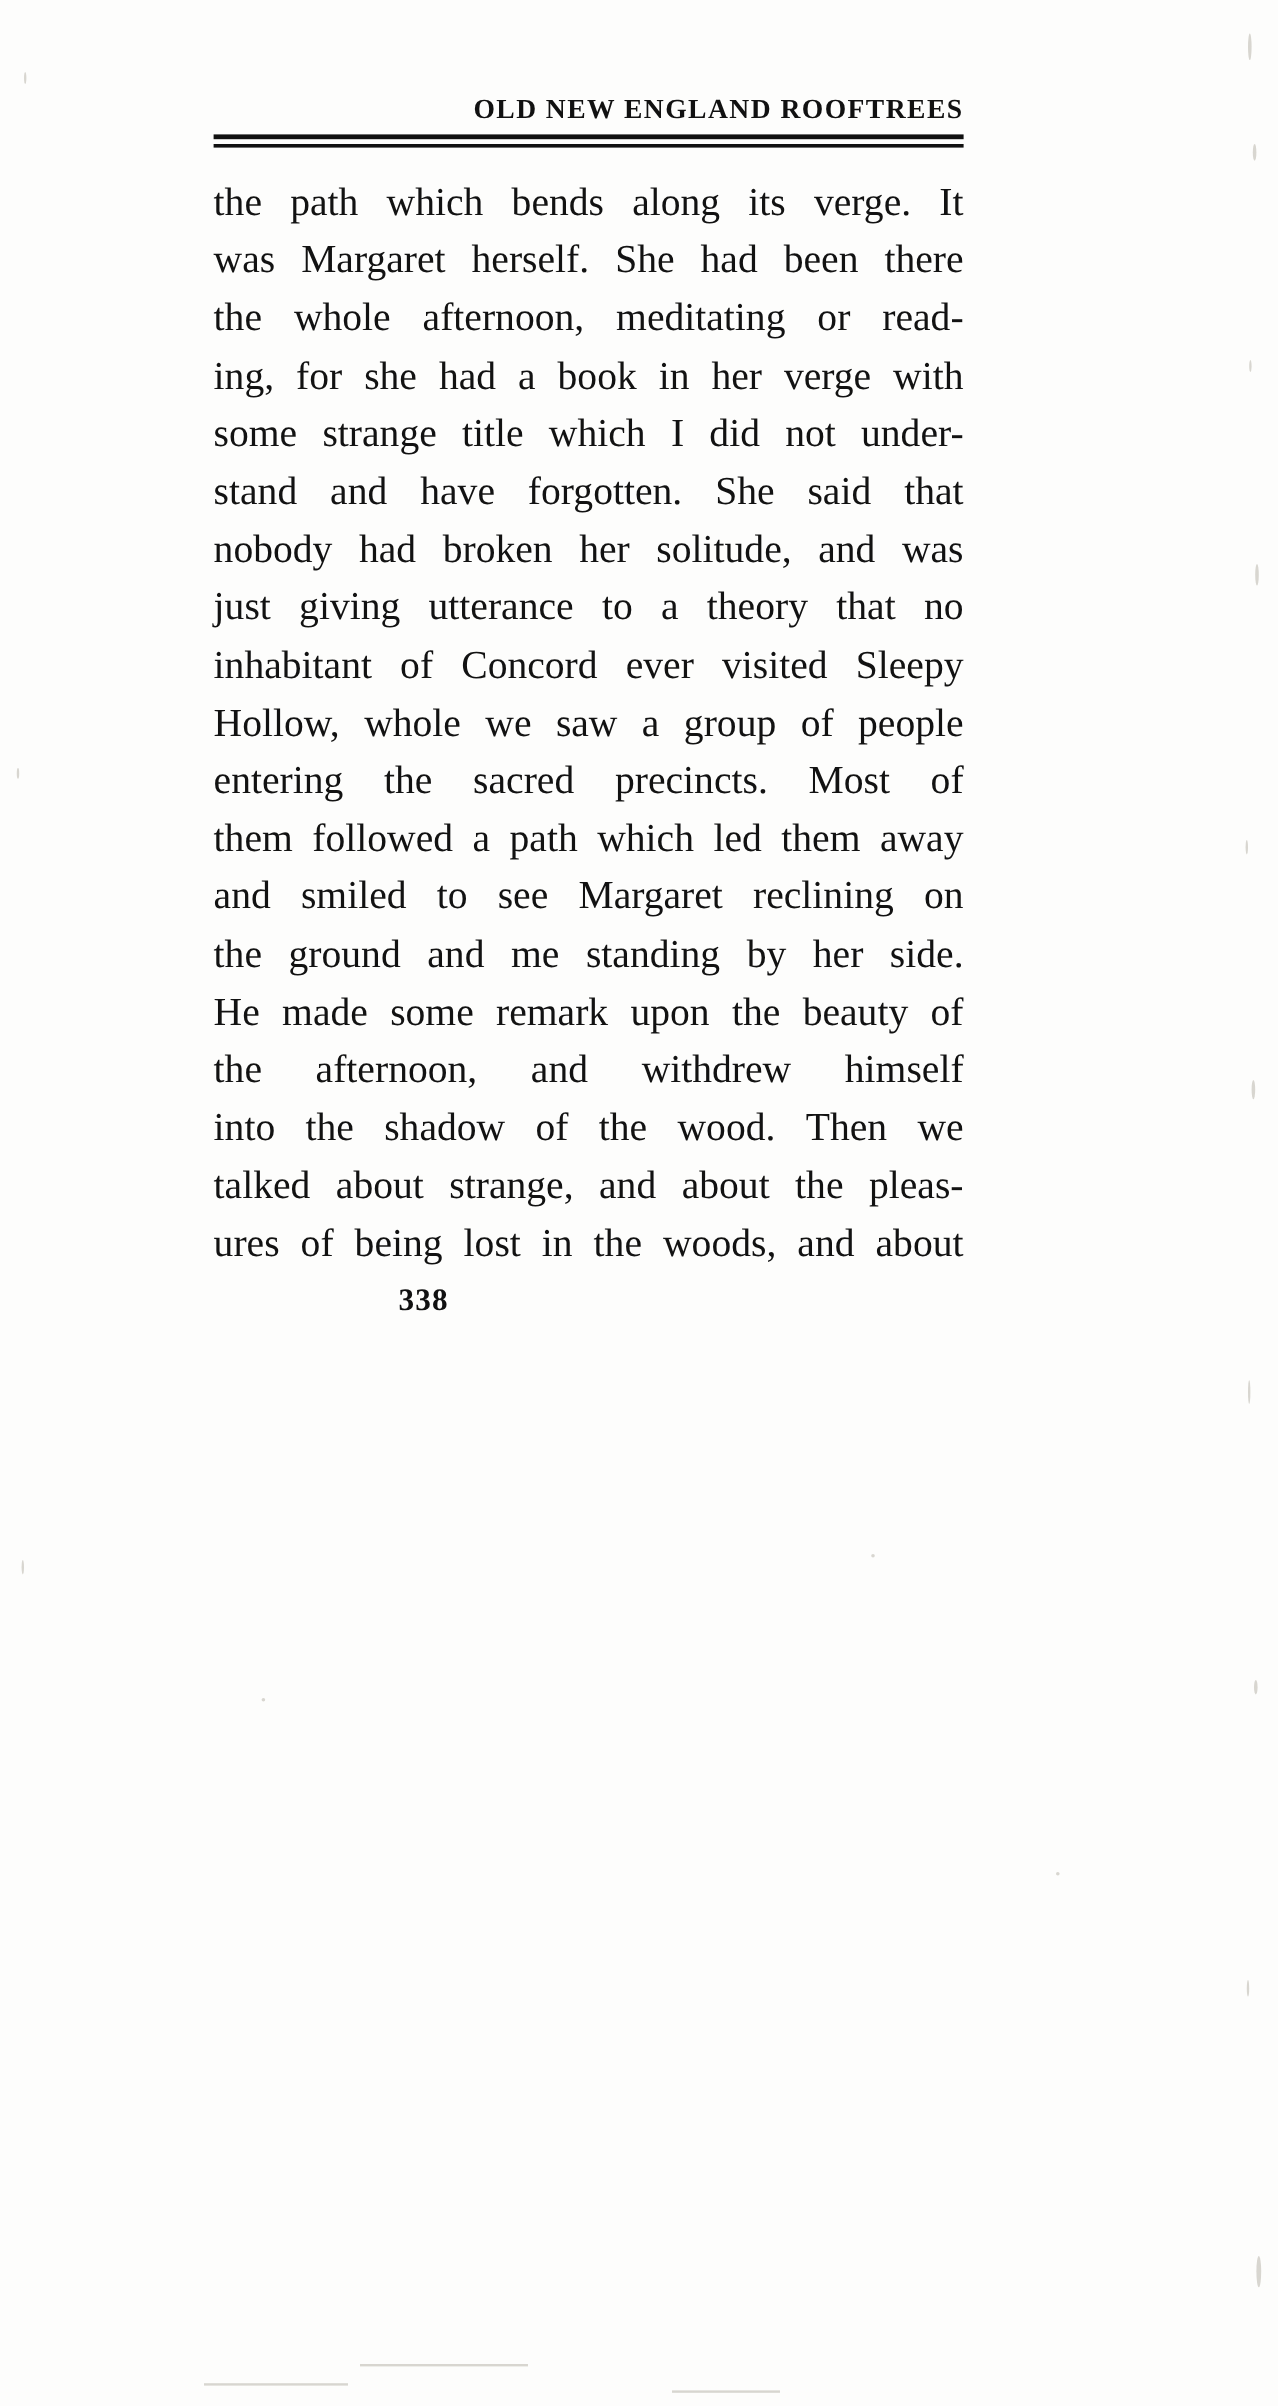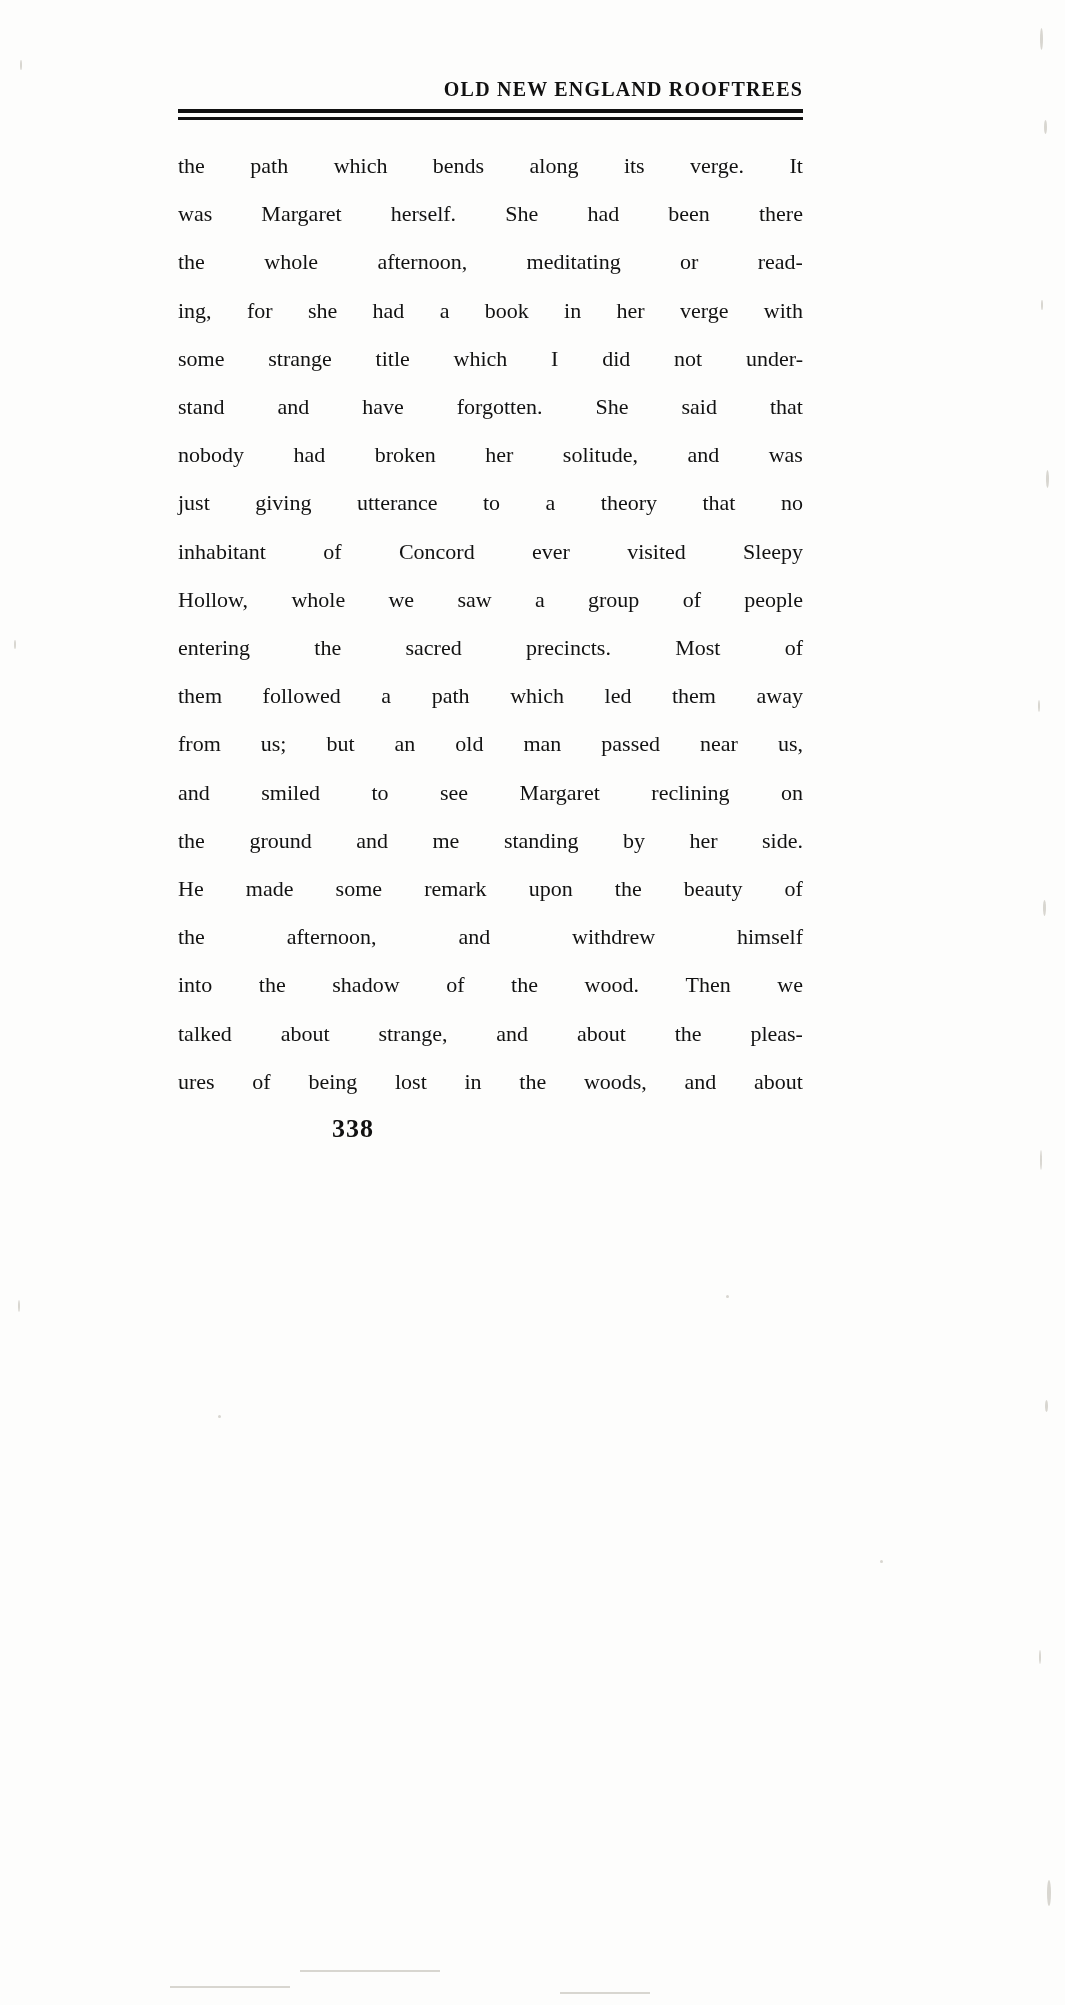--- a/index.html
+++ b/index.html
@@ -34,21 +34,21 @@
 
   .content {
     position: absolute;
     left: 178px;
     top: 78px;
     width: 625px;
   }
 
   .running-head {
     font-family: "Liberation Serif", serif;
-    font-size: 20px;
+    font-size: 23px;
     font-weight: bold;
     letter-spacing: 1.2px;
     text-align: right;
     white-space: nowrap;
     color: #111;
     margin: 0;
     padding: 0 0 6px 0;
   }
 
   .rule-wrap {
@@ -64,21 +64,21 @@
     background: transparent;
   }
   .rule-thin {
     height: 3px;
     background: #111;
   }
 
   .body-line {
     display: block;
     white-space: nowrap;
-    font-size: 22px;
+    font-size: 33px;
     line-height: 48.2px;
     color: #121212;
   }
   
   .body-line.j {
     display: flex;
     justify-content: space-between;
     white-space: nowrap;
   }
   .body-line.j > span { display: inline-block; }
@@ -237,31 +237,20 @@
           <span>them</span>
           <span>followed</span>
           <span>a</span>
           <span>path</span>
           <span>which</span>
           <span>led</span>
           <span>them</span>
           <span>away</span>
         </span>
       <span class="body-line j">
-          <span>from</span>
-          <span>us;</span>
-          <span>but</span>
-          <span>an</span>
-          <span>old</span>
-          <span>man</span>
-          <span>passed</span>
-          <span>near</span>
-          <span>us,</span>
-        </span>
-      <span class="body-line j">
           <span>and</span>
           <span>smiled</span>
           <span>to</span>
           <span>see</span>
           <span>Margaret</span>
           <span>reclining</span>
           <span>on</span>
         </span>
       <span class="body-line j">
           <span>the</span>

